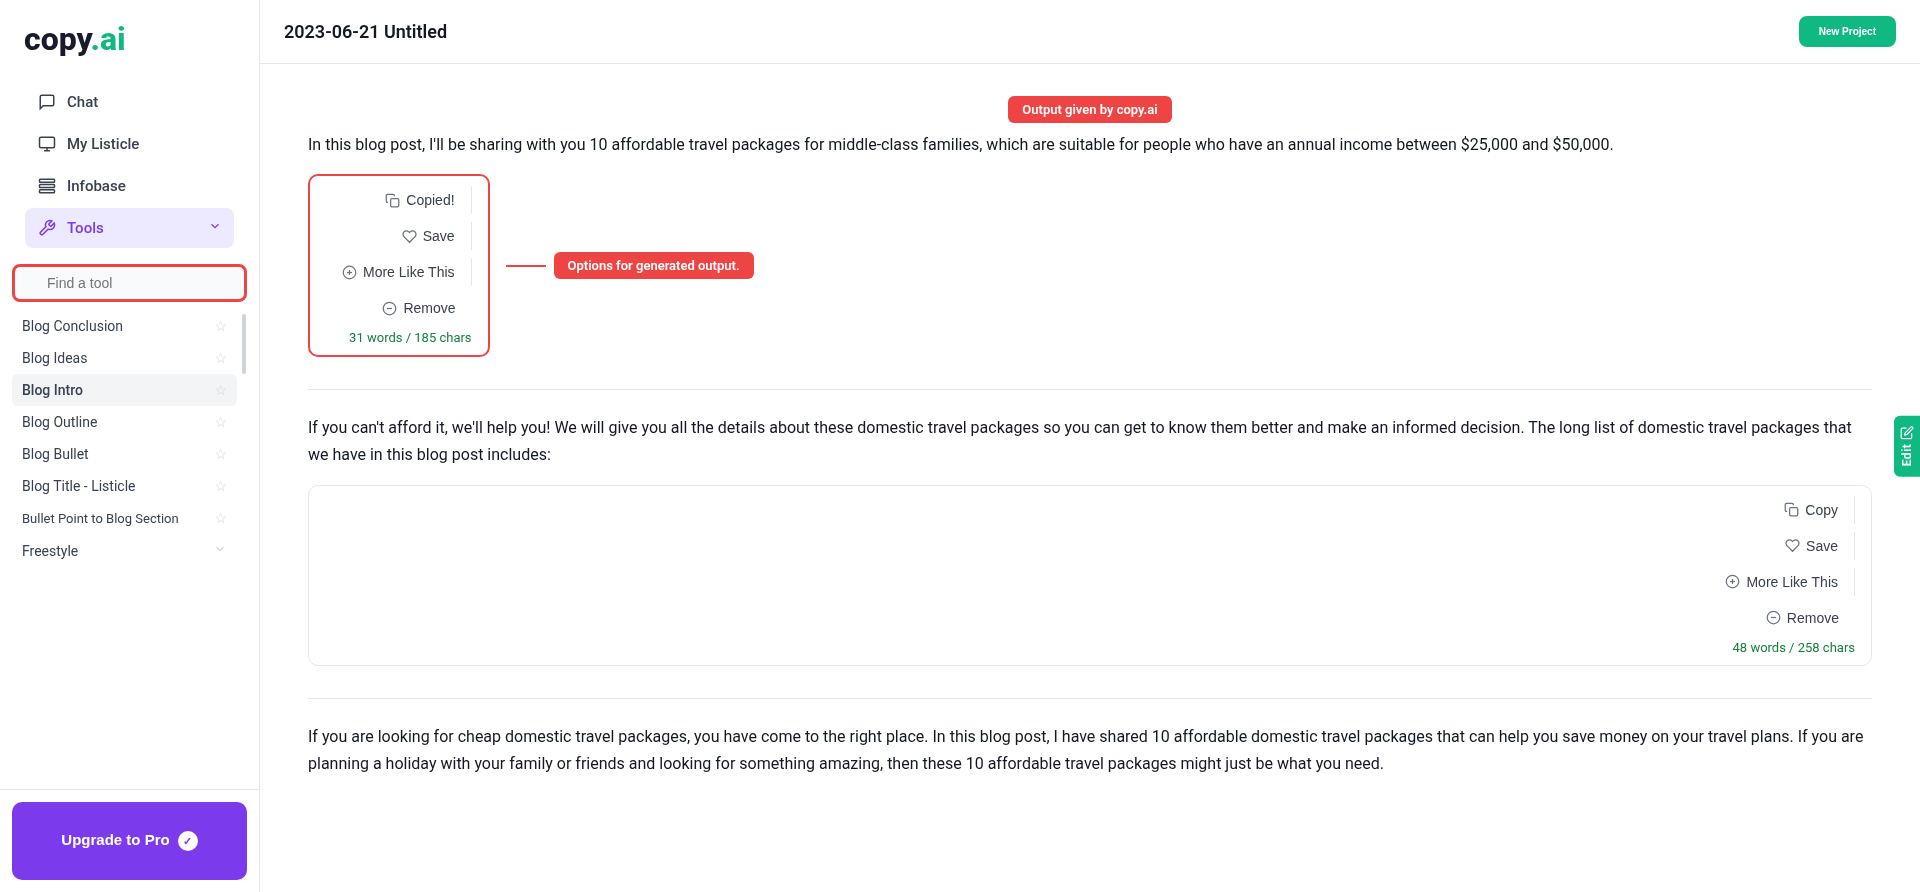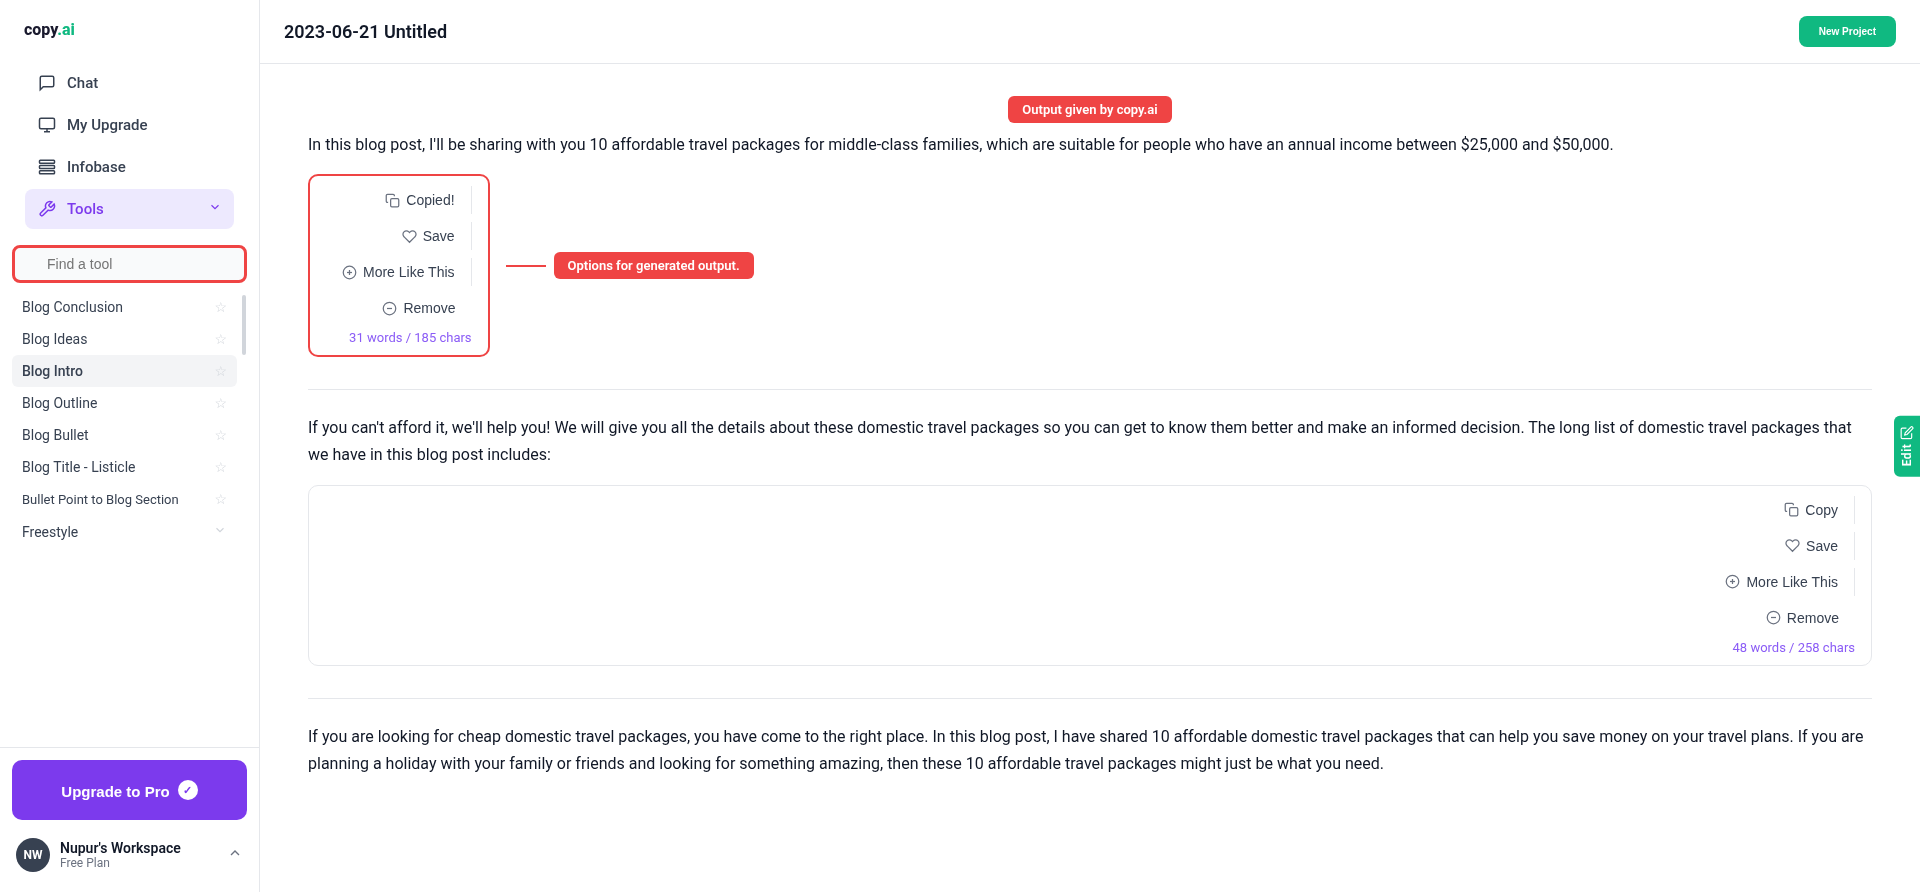--- a/index.html
+++ b/index.html
@@ -11,21 +11,21 @@
       min-width: 260px;
       background: #fff;
       border-right: 1px solid #e5e7eb;
       display: flex;
       flex-direction: column;
       height: 100%;
       overflow: hidden;
     }
     .sidebar-logo {
       padding: 20px 24px 16px;
-      font-size: 16px;
+      font-size: 32px;
       font-weight: 800;
       color: #1a1a2e;
     }
     .sidebar-logo span { color: #1a1a2e; }
     .sidebar-logo .dot { color: #10b981; }
 
     .sidebar-nav {
       padding: 8px 25px;
       display: flex;
       flex-direction: column;
@@ -84,30 +84,30 @@
 
     .sidebar-footer {
       padding: 12px;
       border-top: 1px solid #e5e7eb;
       display: flex;
       flex-direction: column;
       gap: 10px;
     }
     .upgrade-btn {
       width: 100%;
-      padding: 20px;
+      padding: 29px;
       background: #7c3aed;
       color: white;
       border: none;
       border-radius: 10px;
       font-size: 15px;
       font-weight: 600;
       cursor: pointer;
       display: flex;
-      align-items: flex-end;
+      align-items: flex-start;
       justify-content: center;
       gap: 8px;
     }
     .workspace-item {
       display: flex;
       align-items: center;
       justify-content: space-between;
       padding: 8px 4px;
       cursor: pointer;
     }
@@ -203,21 +203,21 @@
       background: none;
       border-right: 1px solid #e5e7eb;
       font-weight: 500;
     }
     .action-btn:last-of-type { border-right: none; }
     .action-btn svg { color: #6b7280; }
 
     .word-count {
       margin-left: auto;
       font-size: 13px;
-      color: #8b5cf6;
+      color: #15803d;
       white-space: nowrap;
     }
 
     .separator { width: 100%; height: 1px; background: #e5e7eb; margin: 24px 0; }
 
     
     .annotation-label {
       display: inline-block;
       background: #ef4444;
       color: white;
@@ -275,21 +275,21 @@
       <span>Chat</span>
     </div>
     <div class="nav-item">
       <span class="nav-icon">
         <svg width="18" height="18" viewBox="0 0 24 24" fill="none" stroke="currentColor" stroke-width="2">
           <rect x="2" y="3" width="20" height="14" rx="2"></rect>
           <line x1="8" y1="21" x2="16" y2="21"></line>
           <line x1="12" y1="17" x2="12" y2="21"></line>
         </svg>
       </span>
-      <span>My Upgrade</span>
+      <span>My Listicle</span>
     </div>
     <div class="nav-item">
       <span class="nav-icon">
         <svg width="18" height="18" viewBox="0 0 24 24" fill="none" stroke="currentColor" stroke-width="2">
           <rect x="2" y="3" width="20" height="4" rx="1"></rect>
           <rect x="2" y="10" width="20" height="4" rx="1"></rect>
           <rect x="2" y="17" width="20" height="4" rx="1"></rect>
         </svg>
       </span>
       <span>Infobase</span>
@@ -362,36 +362,20 @@
     <div class="scroll-track">
       <div class="scroll-thumb"></div>
     </div>
   </div>
 
   <div class="sidebar-footer">
     <button class="upgrade-btn">
       <span>Upgrade to Pro</span>
       <span style="background:#fff; color:#7c3aed; border-radius:50%; width:20px; height:20px; display:flex; align-items:center; justify-content:center; font-size:11px; font-weight:800;">✓</span>
     </button>
-    <div class="workspace-item">
-      <div class="workspace-left">
-        <div class="workspace-avatar">
-          <span>NW</span>
-        </div>
-        <div>
-          <div class="workspace-name">Nupur's Workspace</div>
-          <div class="workspace-plan">Free Plan</div>
-        </div>
-      </div>
-      <span>
-        <svg width="16" height="16" viewBox="0 0 24 24" fill="none" stroke="#6b7280" stroke-width="2">
-          <polyline points="18 15 12 9 6 15"></polyline>
-        </svg>
-      </span>
-    </div>
   </div>
 </div>
 
 <div class="main-content">
   <div class="main-header">
     <span class="project-title">2023-06-21 Untitled</span>
     <button class="new-project-btn">New Project</button>
   </div>
 
   <div class="content-area">

